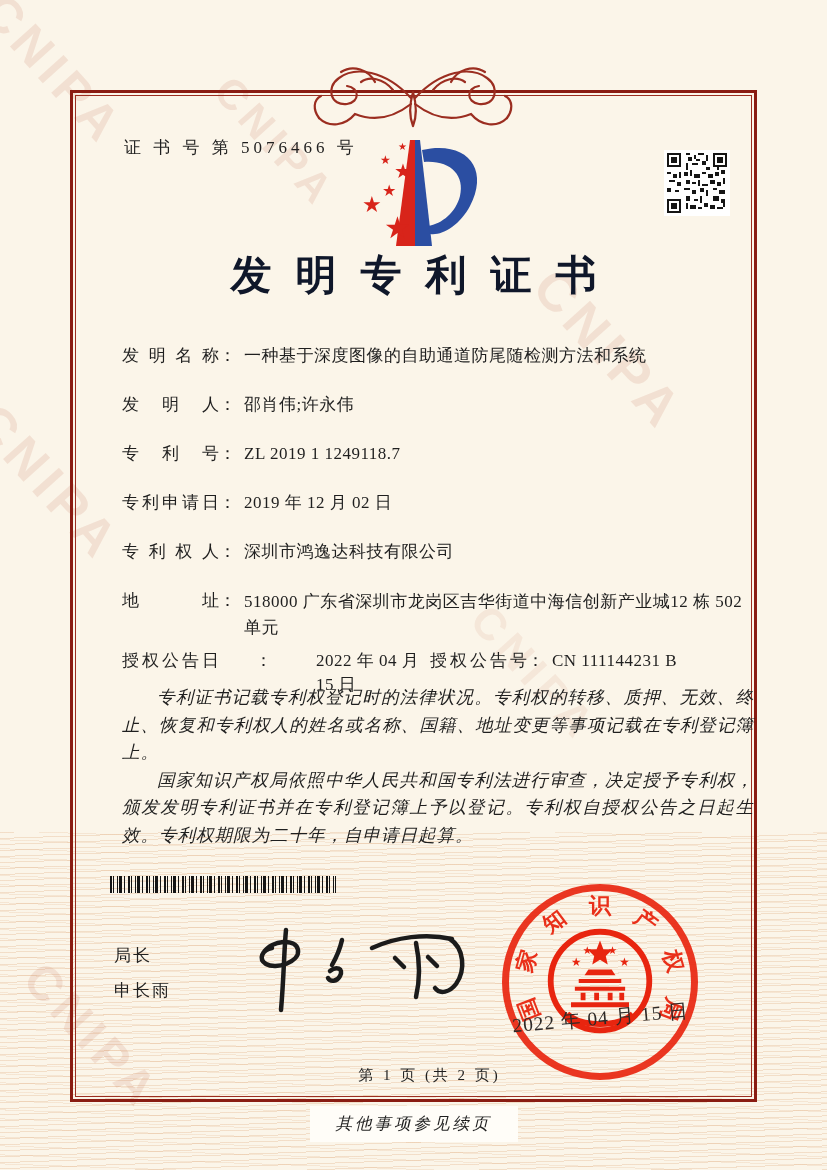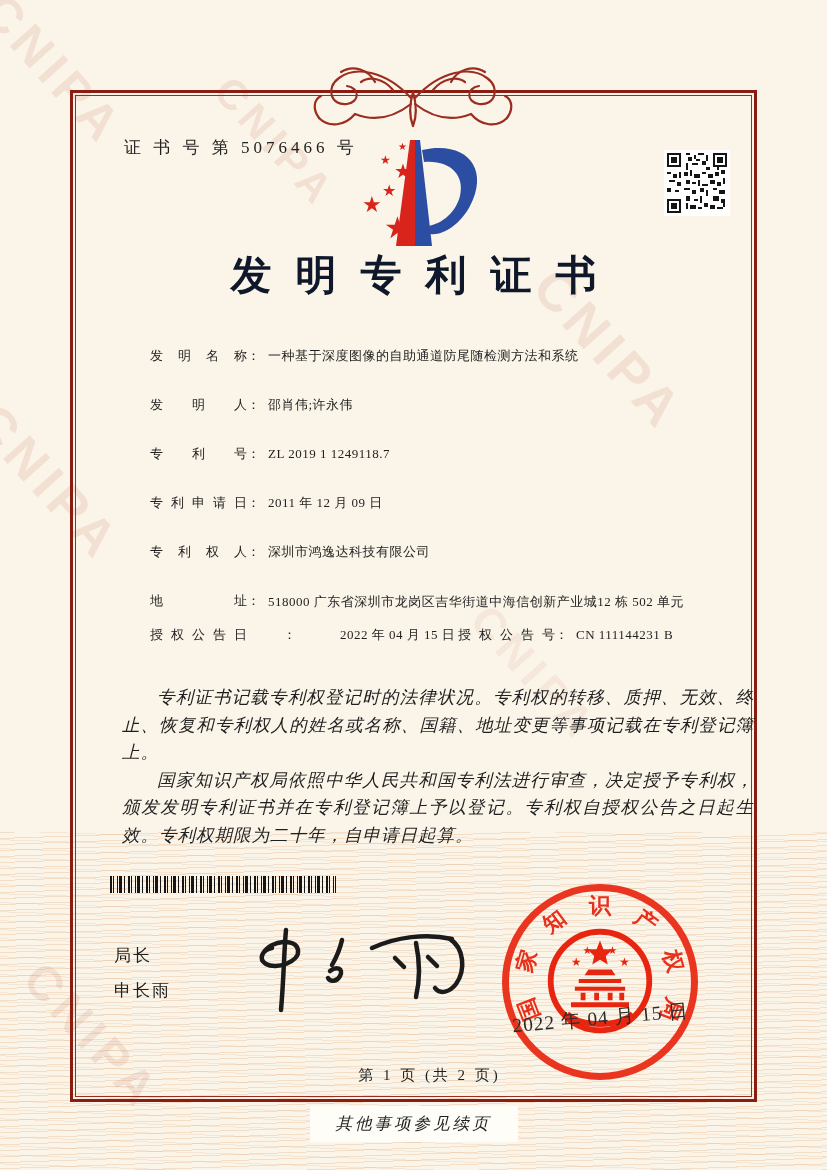--- a/index.html
+++ b/index.html
@@ -45,21 +45,21 @@
   .logo { position:absolute; left:338px; top:134px; width:155px; height:118px; }
   .qr { position:absolute; left:664px; top:150px; width:66px; height:66px; background:#fff; padding:3px; }
   .qr svg { width:100%; height:100%; shape-rendering:crispEdges; }
   
   .title {
     position:absolute; left:0; top:248px; width:827px; text-align:center;
     font-size:41px; font-weight:bold; letter-spacing:24px; text-indent:24px;
     color:#0f172a;
   }
   
-  .fields { position:absolute; left:122px; top:344px; width:632px; font-size:13px;margin-left:28px; }
+  .fields { position:absolute; left:122px; top:344px; width:632px; font-size:17px; }
   .frow { margin-bottom:25px; line-height:24px; display:flex; align-items:flex-start; }
   .frow.addr { margin-bottom:8px;font-family:Liberation Serif, serif; }
   .frow.addr .fval { line-height:26px; }
   .flabel {
     display:inline-block; width:97px; text-align:justify; text-align-last:justify;
     flex:0 0 97px;
   }
   .fcolon { display:inline-block; margin-right:8px; }
   .fval { letter-spacing:.5px; }
   .grant-row { display:flex; line-height:24px; }
@@ -189,21 +189,21 @@
       <span class="fval">邵肖伟;许永伟</span>
     </div>
     <div class="frow">
       <span class="flabel">专利号</span>
         <span class="fcolon">：</span>
       <span class="fval">ZL 2019 1 1249118.7</span>
     </div>
     <div class="frow">
       <span class="flabel">专利申请日</span>
         <span class="fcolon">：</span>
-      <span class="fval">2011 年 12 月 09 日</span>
+      <span class="fval">2019 年 12 月 02 日</span>
     </div>
     <div class="frow">
       <span class="flabel">专利权人</span>
         <span class="fcolon">：</span>
       <span class="fval">深圳市鸿逸达科技有限公司</span>
     </div>
     <div class="frow addr">
       <span class="flabel">地址</span>
         <span class="fcolon">：</span>
       <span class="fval" style="width:512px;">518000 广东省深圳市龙岗区吉华街道中海信创新产业城12 栋 502 单元</span>

